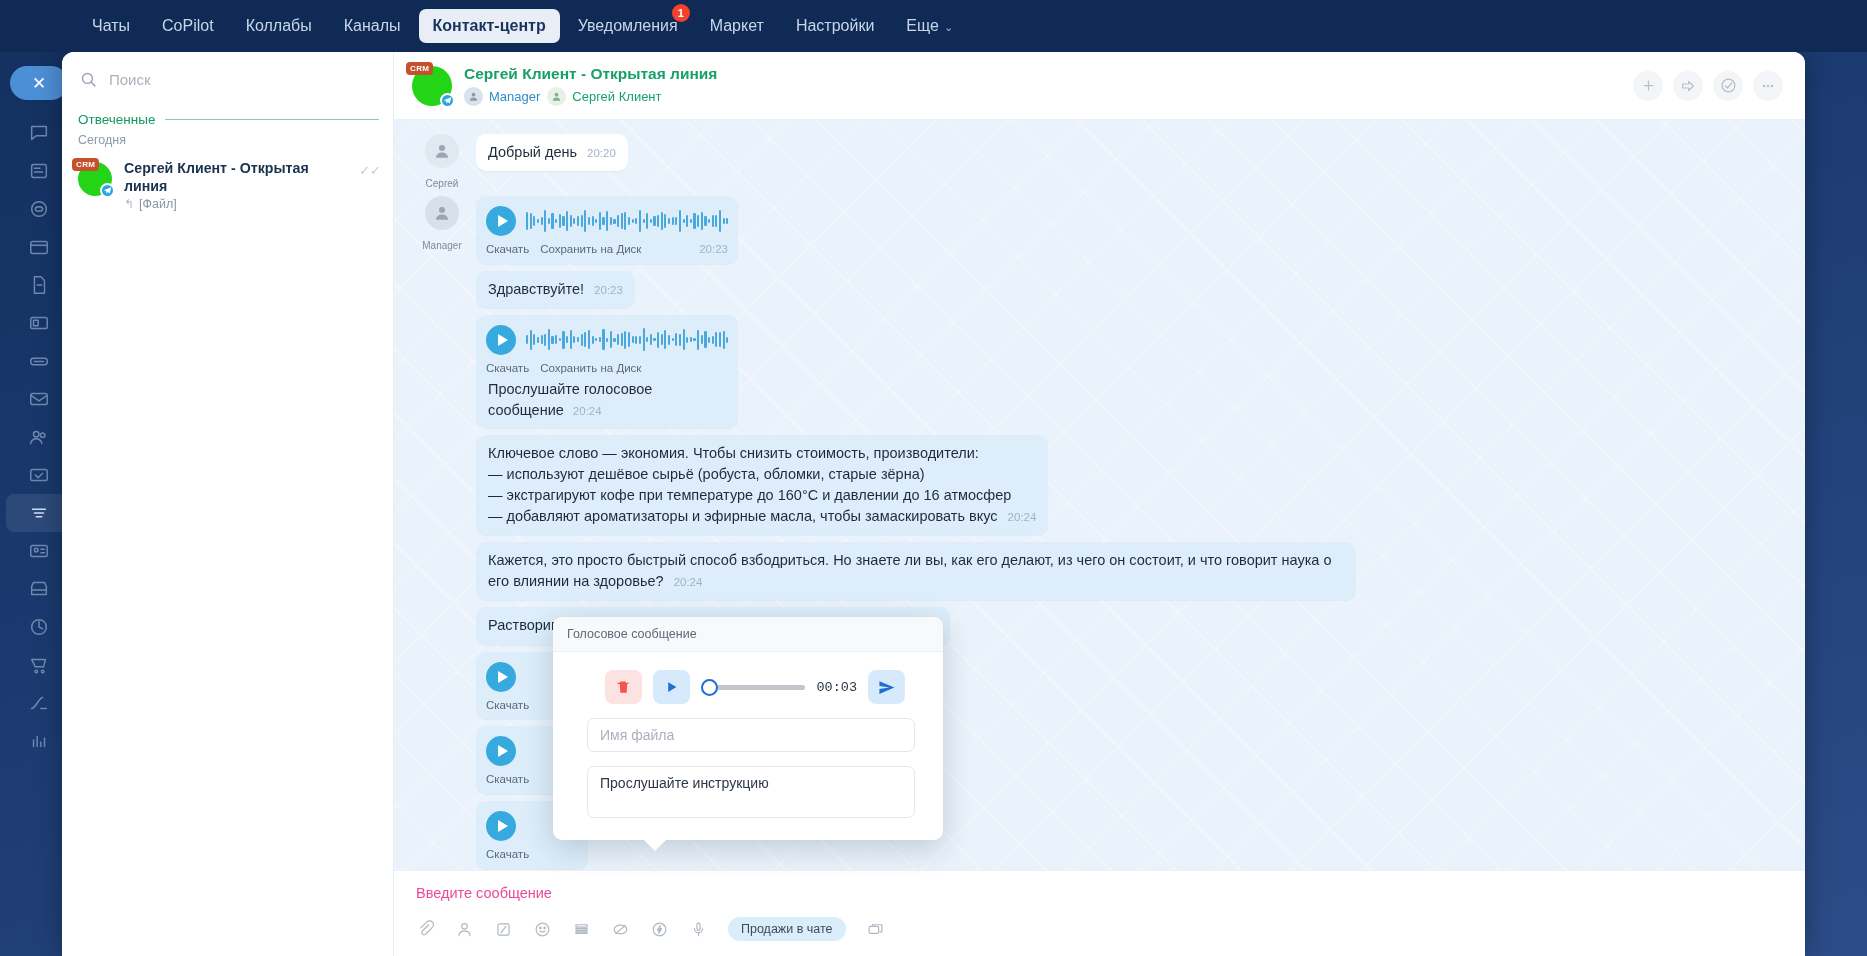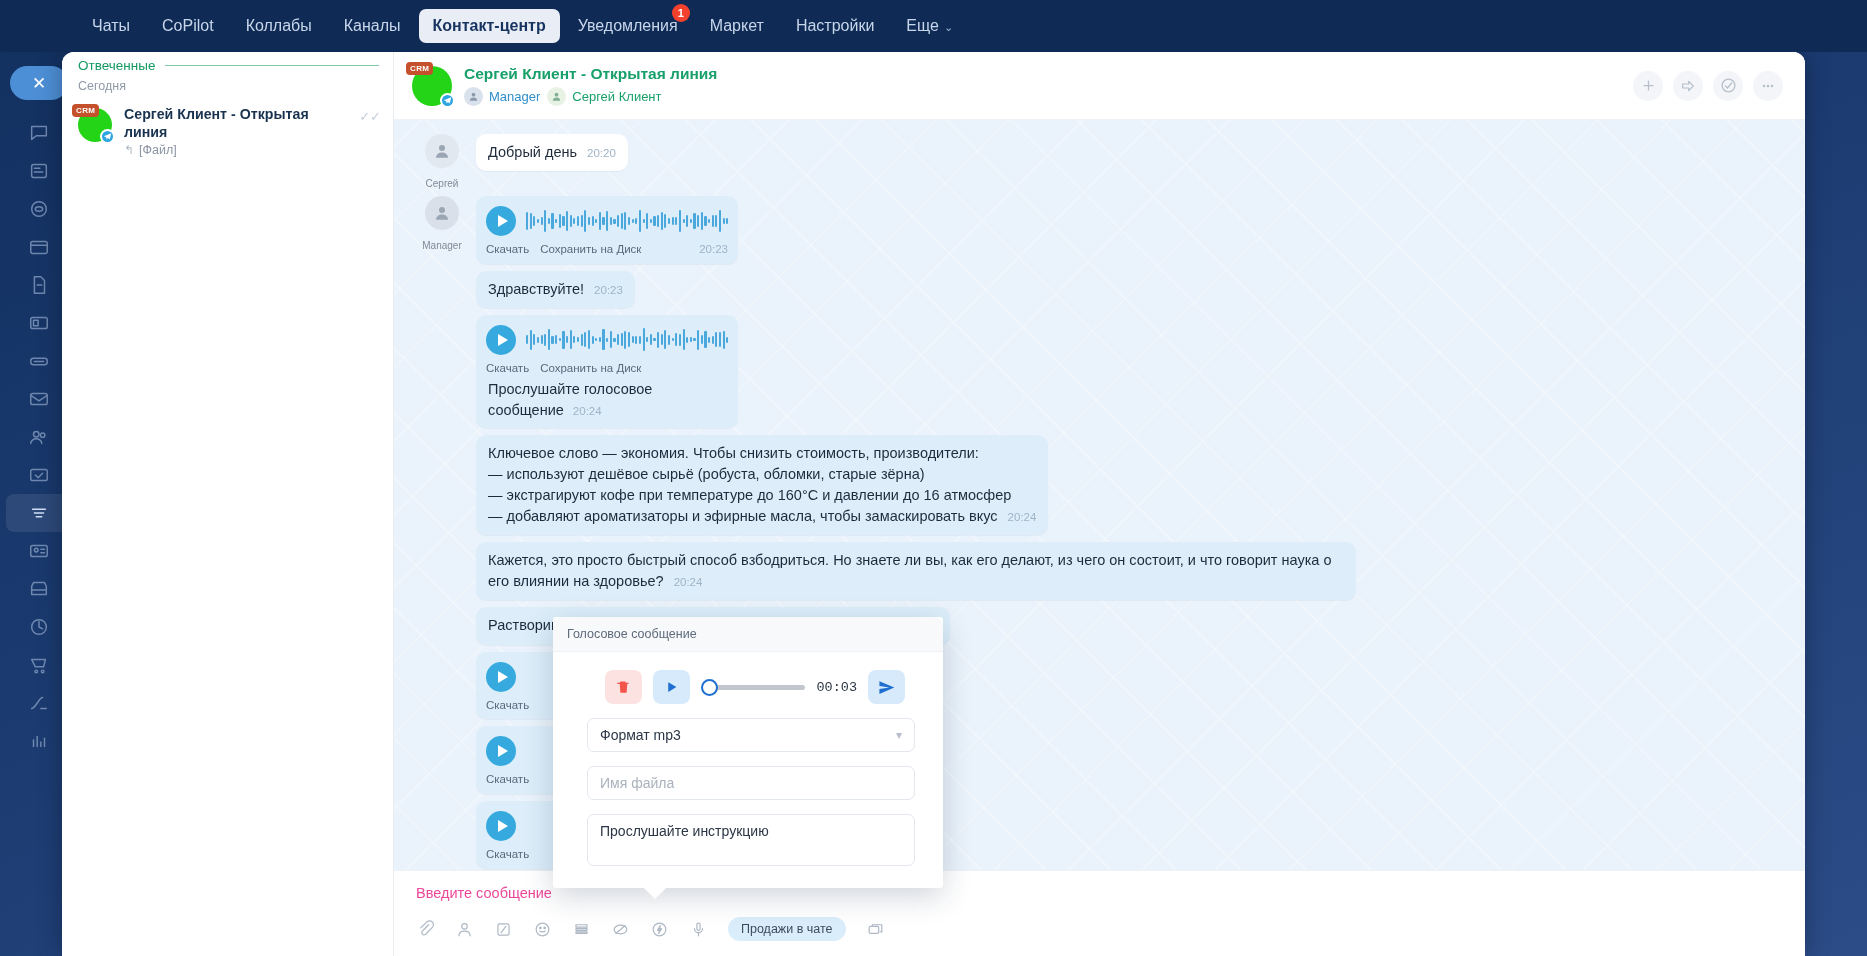--- a/index.html
+++ b/index.html
@@ -185,21 +185,21 @@
   .tools { display:flex; align-items:center; gap:20px; margin-top:16px; }
   .tool { color:#aeb8c4; cursor:pointer; display:flex; align-items:center; }
   .chip {
     background:#d9edfb; color:#3e4b5c; font-size:12.5px;
     padding:5px 13px; border-radius:13px; cursor:pointer;
   }
 
   
   .popup {
     position:absolute; left:553px; top:617px;
-    width:390px; background:#fff; border-radius:3px;
+    width:390px; background:#fff; border-radius:9px;
     box-shadow:0 8px 30px rgba(20,40,70,.20);
     z-index:60;
   }
   .popup-head {
     padding:10px 14px; font-size:12.5px; color:#5d6a79;
     background:#f7f9fb; border-radius:9px 9px 0 0; border-bottom:1px solid #eef1f5;
   }
   .popup-body { padding:18px 14px 22px 20px; }
   .pl-row { display:flex; align-items:center; gap:11px; padding:0 24px 0 32px; }
   .sq {
@@ -359,20 +359,27 @@
             <line x1="14" y1="18" x2="14" y2="13"></line>
             <line x1="18" y1="18" x2="18" y2="9"></line>
           </svg>
         </div>
       </div>
   </div>
 
   <div class="card">
 
     <div class="chatlist">
+      <div class="search">
+        <svg class="search-ico" viewBox="0 0 24 24" fill="none" stroke-width="2">
+          <circle cx="10.5" cy="10.5" r="7"></circle>
+            <line x1="16" y1="16" x2="21" y2="21" stroke-linecap="round"></line>
+        </svg>
+        <span class="search-ph">Поиск</span>
+      </div>
 
       <div class="sect">
         <span class="sect-label">Отвеченные</span>
         <span class="sect-rule"></span>
       </div>
       <div class="daylabel">Сегодня</div>
 
       <div class="chatrow">
         <div class="ava-wrap">
           <div class="ava-green"></div>
@@ -775,24 +782,20 @@
           <div class="slider-knob"></div>
         </div>
         <div class="dur">00:03</div>
         <div class="sq send">
           <svg width="17" height="17" viewBox="0 0 24 24" fill="#1f6fd0">
               <path d="M2 21l21-9L2 3v7l14 2-14 2z"></path>
             </svg>
         </div>
       </div>
 
-      <div class="fld">
-        <span>Формат mp3</span>
-        <span class="chev2">▾</span>
-      </div>
 
       <div class="fld ph">
         <span>Имя файла</span>
       </div>
 
       <div class="fld area">
         <span>Прослушайте инструкцию</span>
       </div>
     </div>
     <div class="popup-tail"></div>

